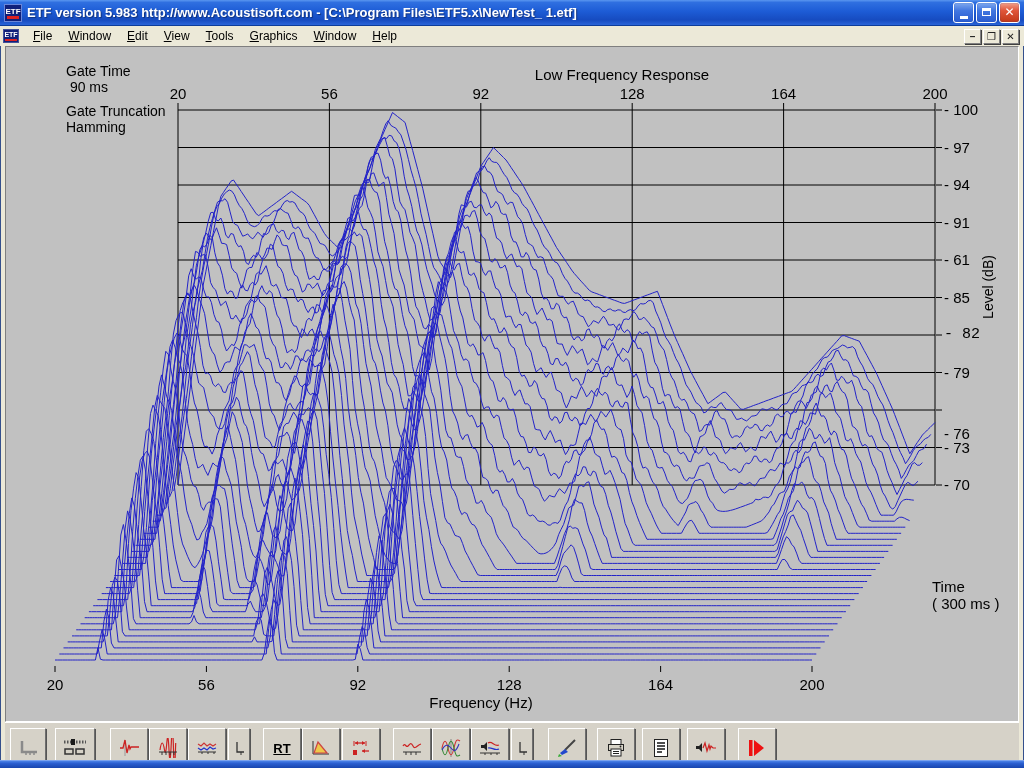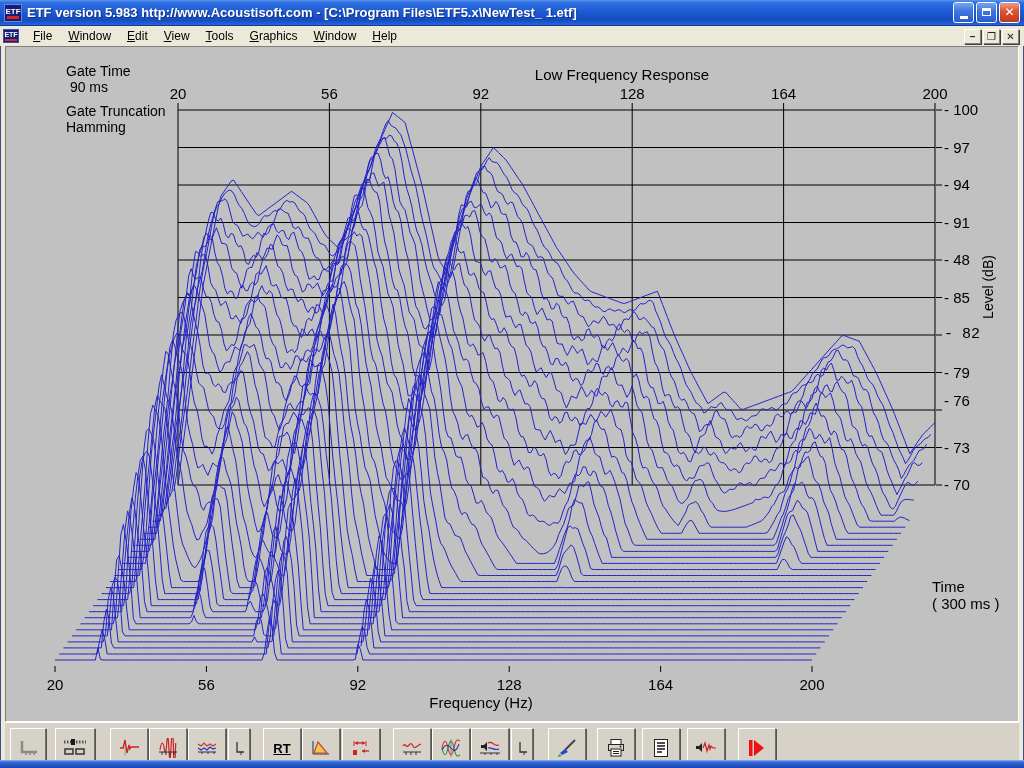--- a/index.html
+++ b/index.html
@@ -200,25 +200,25 @@
     <div class="tick-label" style="left: 610.2px; top: 85px;">128</div>
     <div class="tick-label" style="left: 487.211px; top: 676px;">128</div>
     <div class="tick-label" style="left: 761.6px; top: 85px;">164</div>
     <div class="tick-label" style="left: 638.611px; top: 676px;">164</div>
     <div class="tick-label" style="left: 913px; top: 85px;">200</div>
     <div class="tick-label" style="left: 790.011px; top: 676px;">200</div>
     <div class="ytick-label" style="left: 944px; top: 101px;">- 100</div>
     <div class="ytick-label" style="left: 944px; top: 138.5px;">- 97</div>
     <div class="ytick-label" style="left: 944px; top: 176px;">- 94</div>
     <div class="ytick-label" style="left: 944px; top: 213.5px;">- 91</div>
-    <div class="ytick-label" style="left: 944px; top: 251px;">- 48</div>
+    <div class="ytick-label" style="left: 944px; top: 251px;">- 61</div>
     <div class="ytick-label" style="left: 944px; top: 288.5px;">- 85</div>
     <div class="ytick-label" style="left: 944px; top: 326px; font-family: Liberation Mono, monospace;">- 82</div>
     <div class="ytick-label" style="left: 944px; top: 363.5px;">- 79</div>
-    <div class="ytick-label" style="left: 944px; top: 392px;">- 76</div>
+    <div class="ytick-label" style="left: 944px; top: 425px;">- 76</div>
     <div class="ytick-label" style="left: 944px; top: 438.5px;">- 73</div>
     <div class="ytick-label" style="left: 944px; top: 476px;">- 70</div>
   </div>
 
 <div class="toolbar" id="toolbar">
     <div class="tool-btn" style="left: 5px; width: 36px;">
       <svg width="22" height="20" viewBox="0 0 22 20">
         <path d="M5 3v11h15" stroke="#8a8a8a" stroke-width="2.5" fill="none"></path>
         <path d="M9 14v3M13 14v3M17 14v3" stroke="#8a8a8a" stroke-width="1.5" fill="none"></path>
       </svg>

